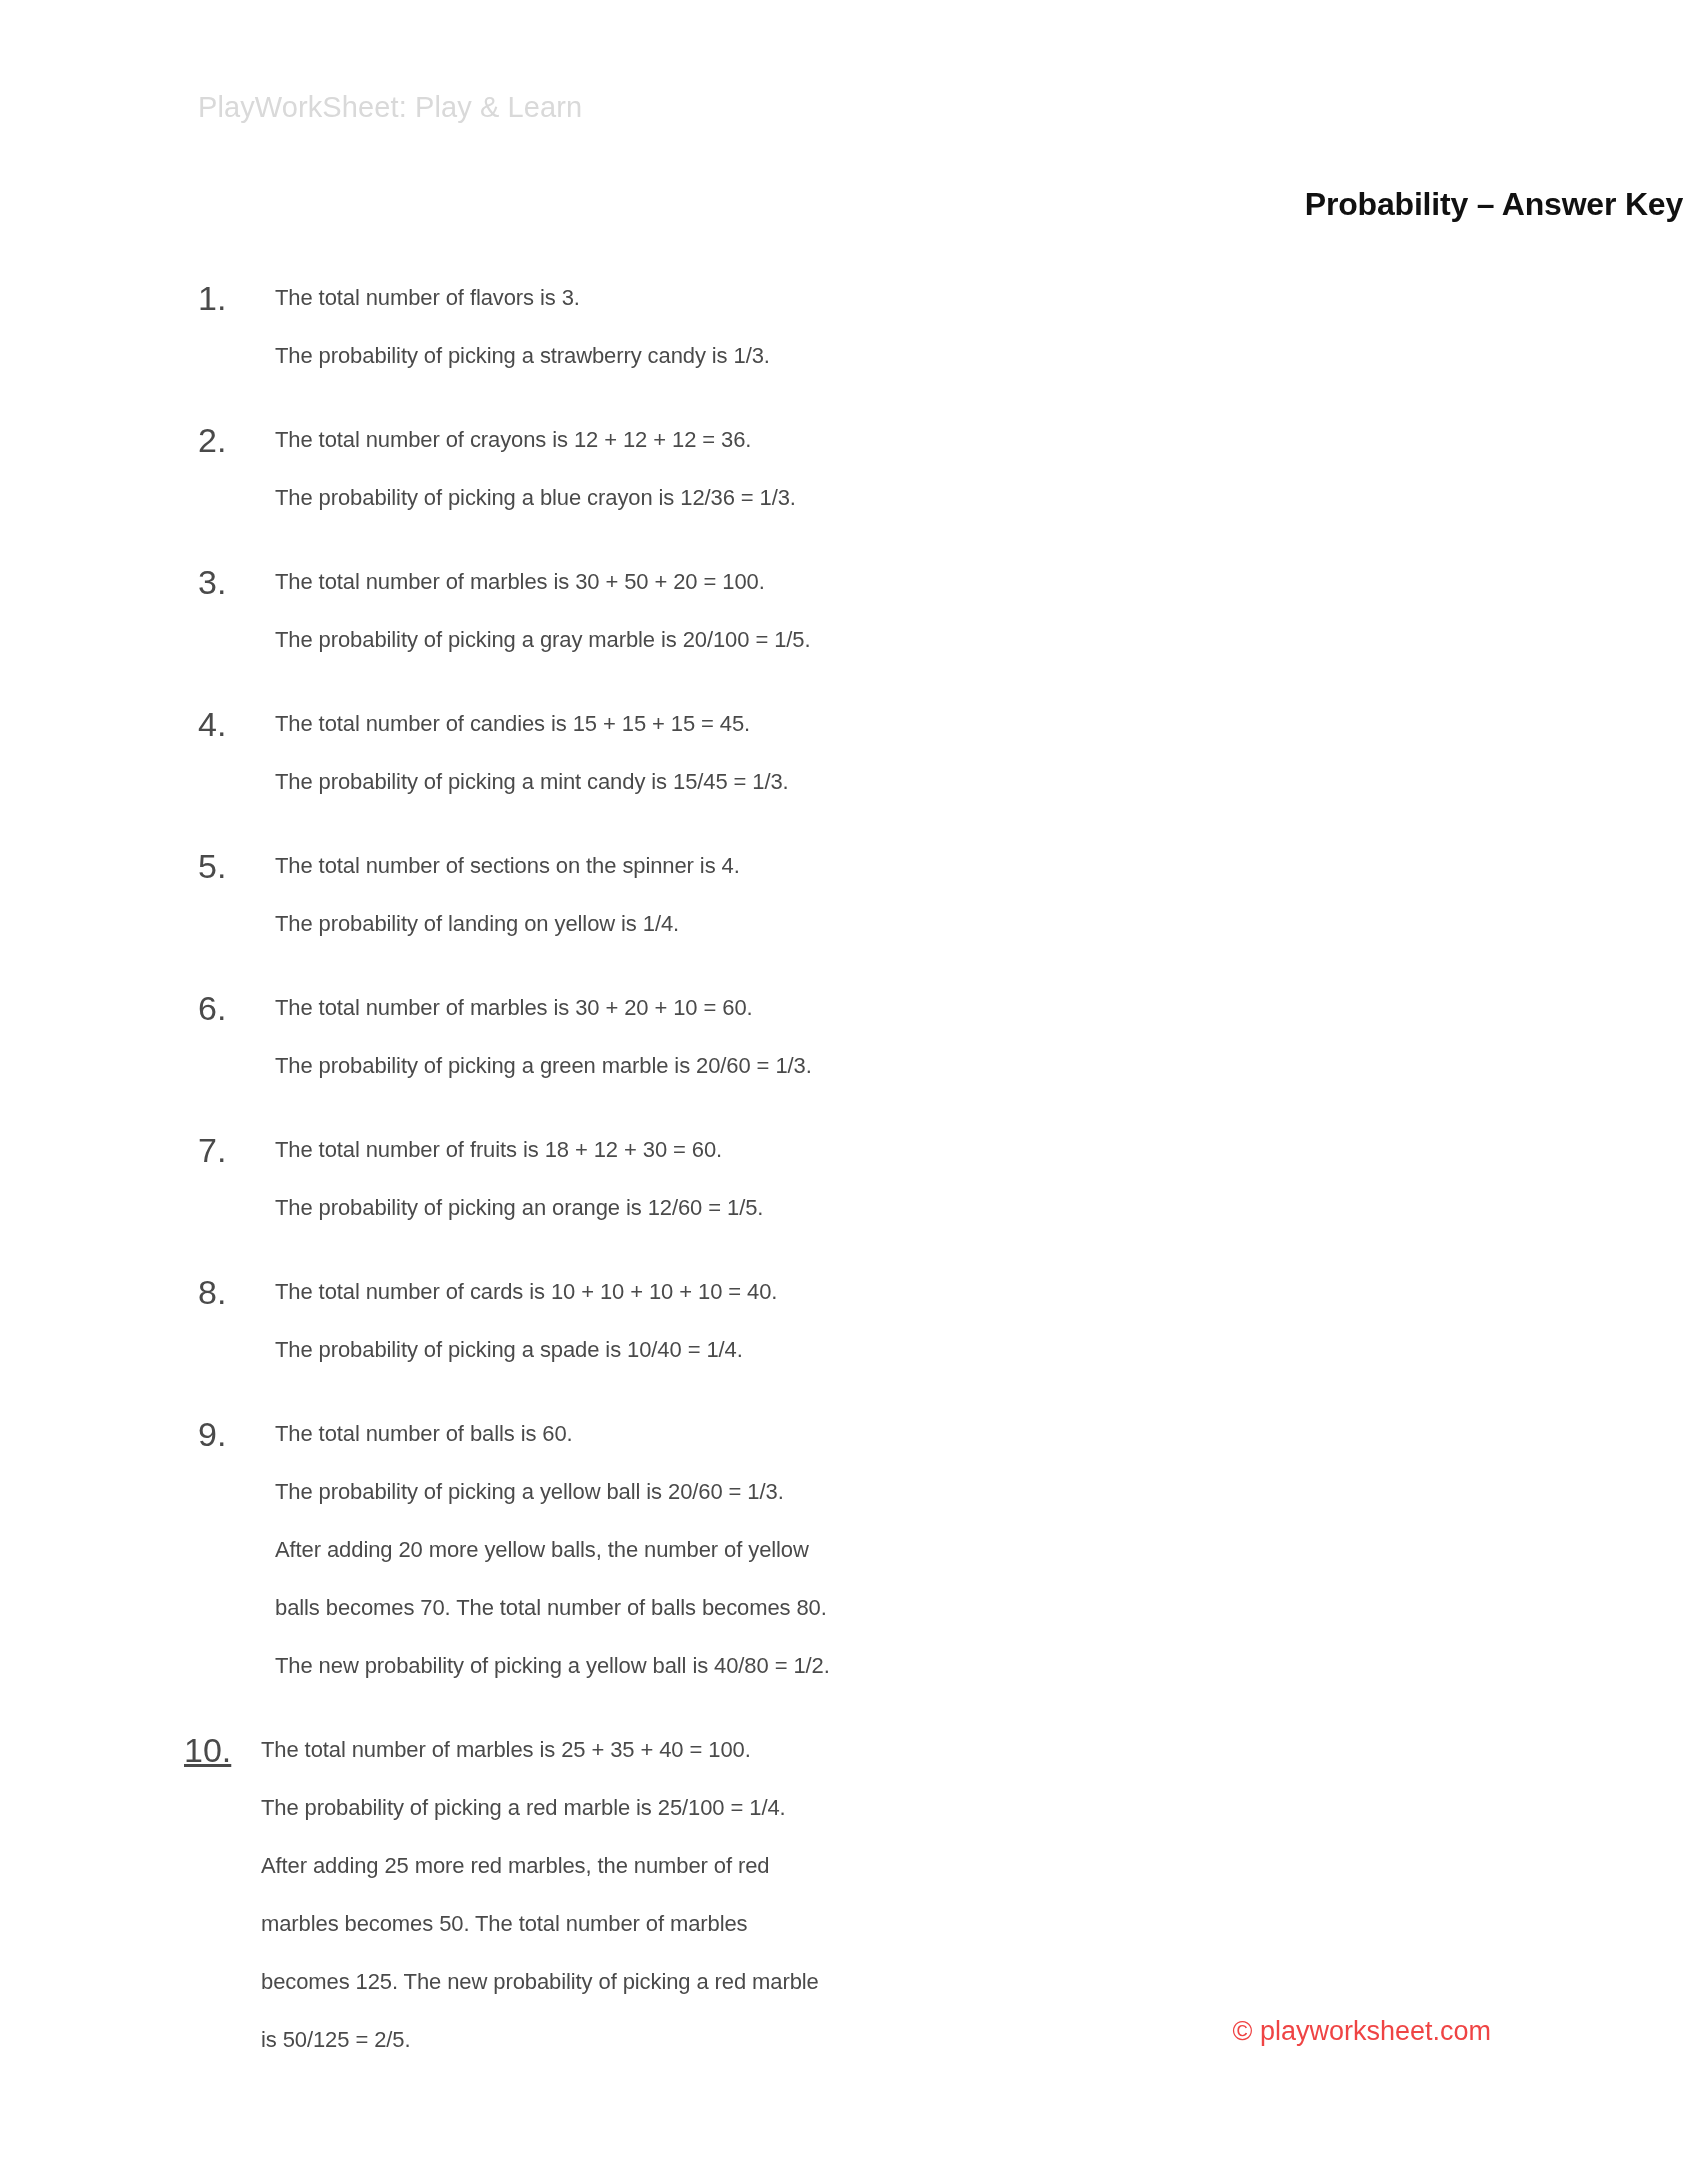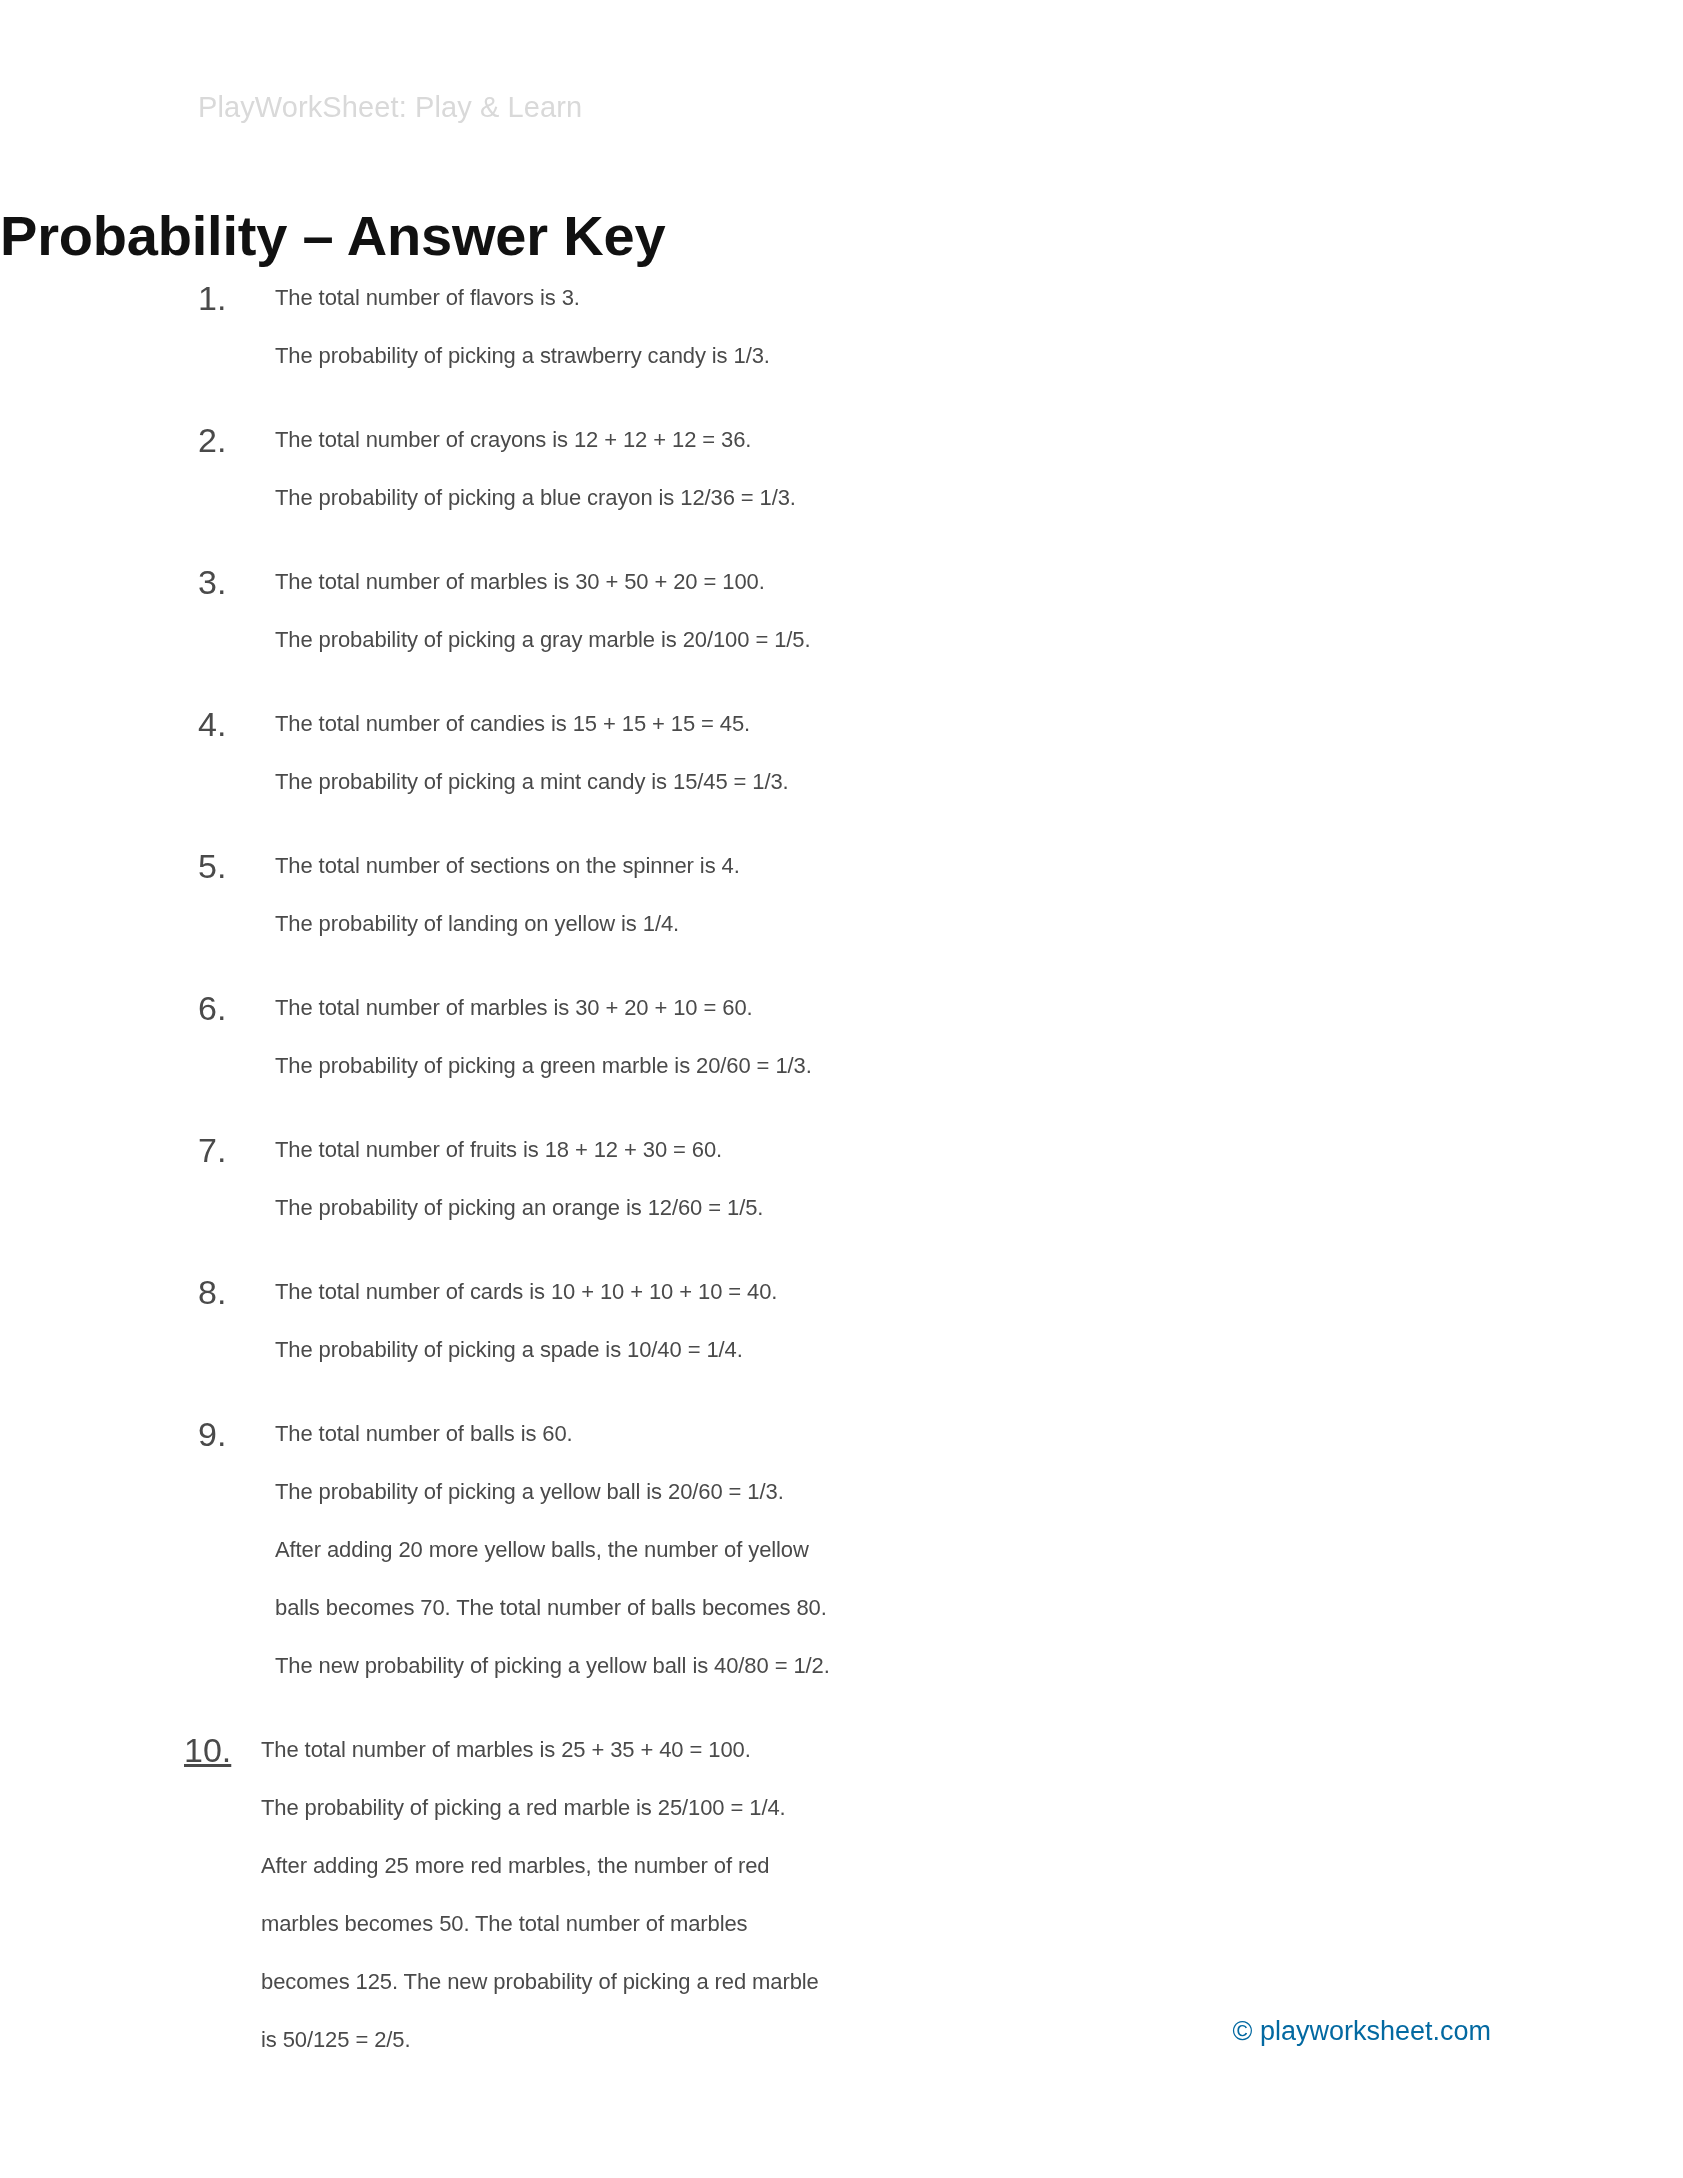--- a/index.html
+++ b/index.html
@@ -28,22 +28,22 @@
     letter-spacing: 0.1px;
     white-space: nowrap;
   }
 
   
   .doc-title {
     position: absolute;
     left: 0;
     right: 0;
     top: 165px;
-    text-align: left;
-    font-size: 56px;
+    text-align: right;
+    font-size: 32px;
     font-weight: bold;
     color: #111111;
     letter-spacing: -0.2px;
   }
 
   
   .answer-list {
     position: absolute;
     left: 198px;
     top: 269px;
@@ -89,21 +89,21 @@
     white-space: nowrap;
     letter-spacing: -0.1px;
   }
 
   
   .footer-credit {
     position: absolute;
     right: 192px;
     bottom: 131px;
     font-size: 27px;
-    color: #0369a1;
+    color: #ef4444;
     white-space: nowrap;
   }
 </style>
 </head>
 <body>
 
 <div class="page">
 
   <div class="brand-header">PlayWorkSheet: Play &amp; Learn</div>
 

